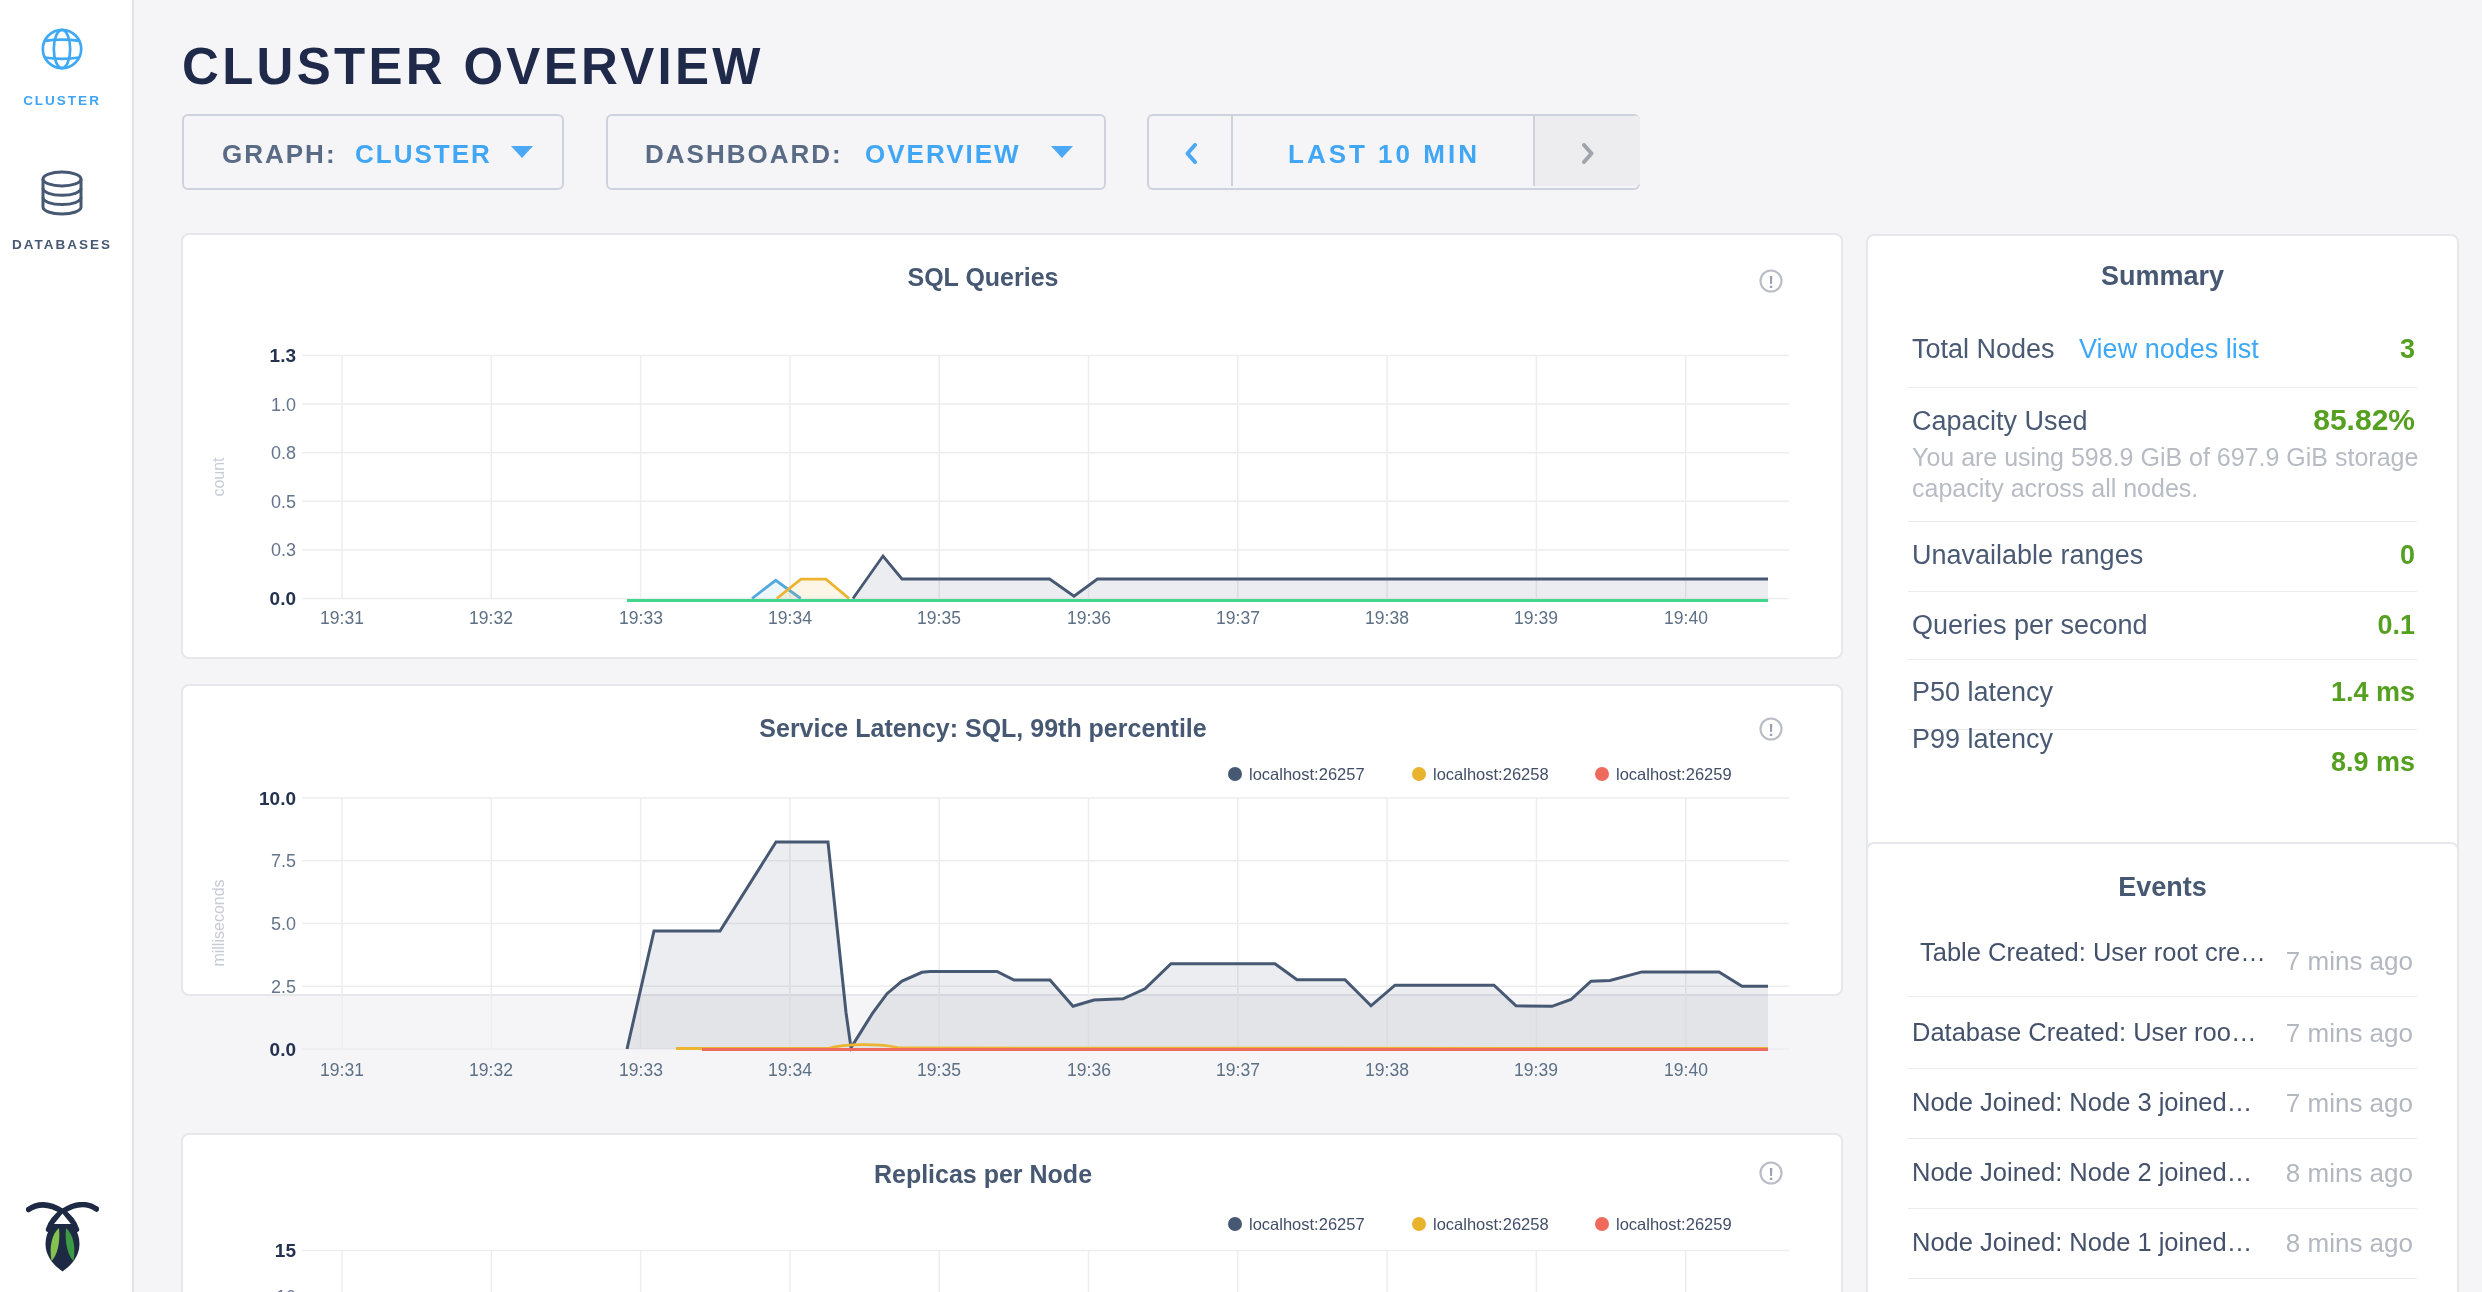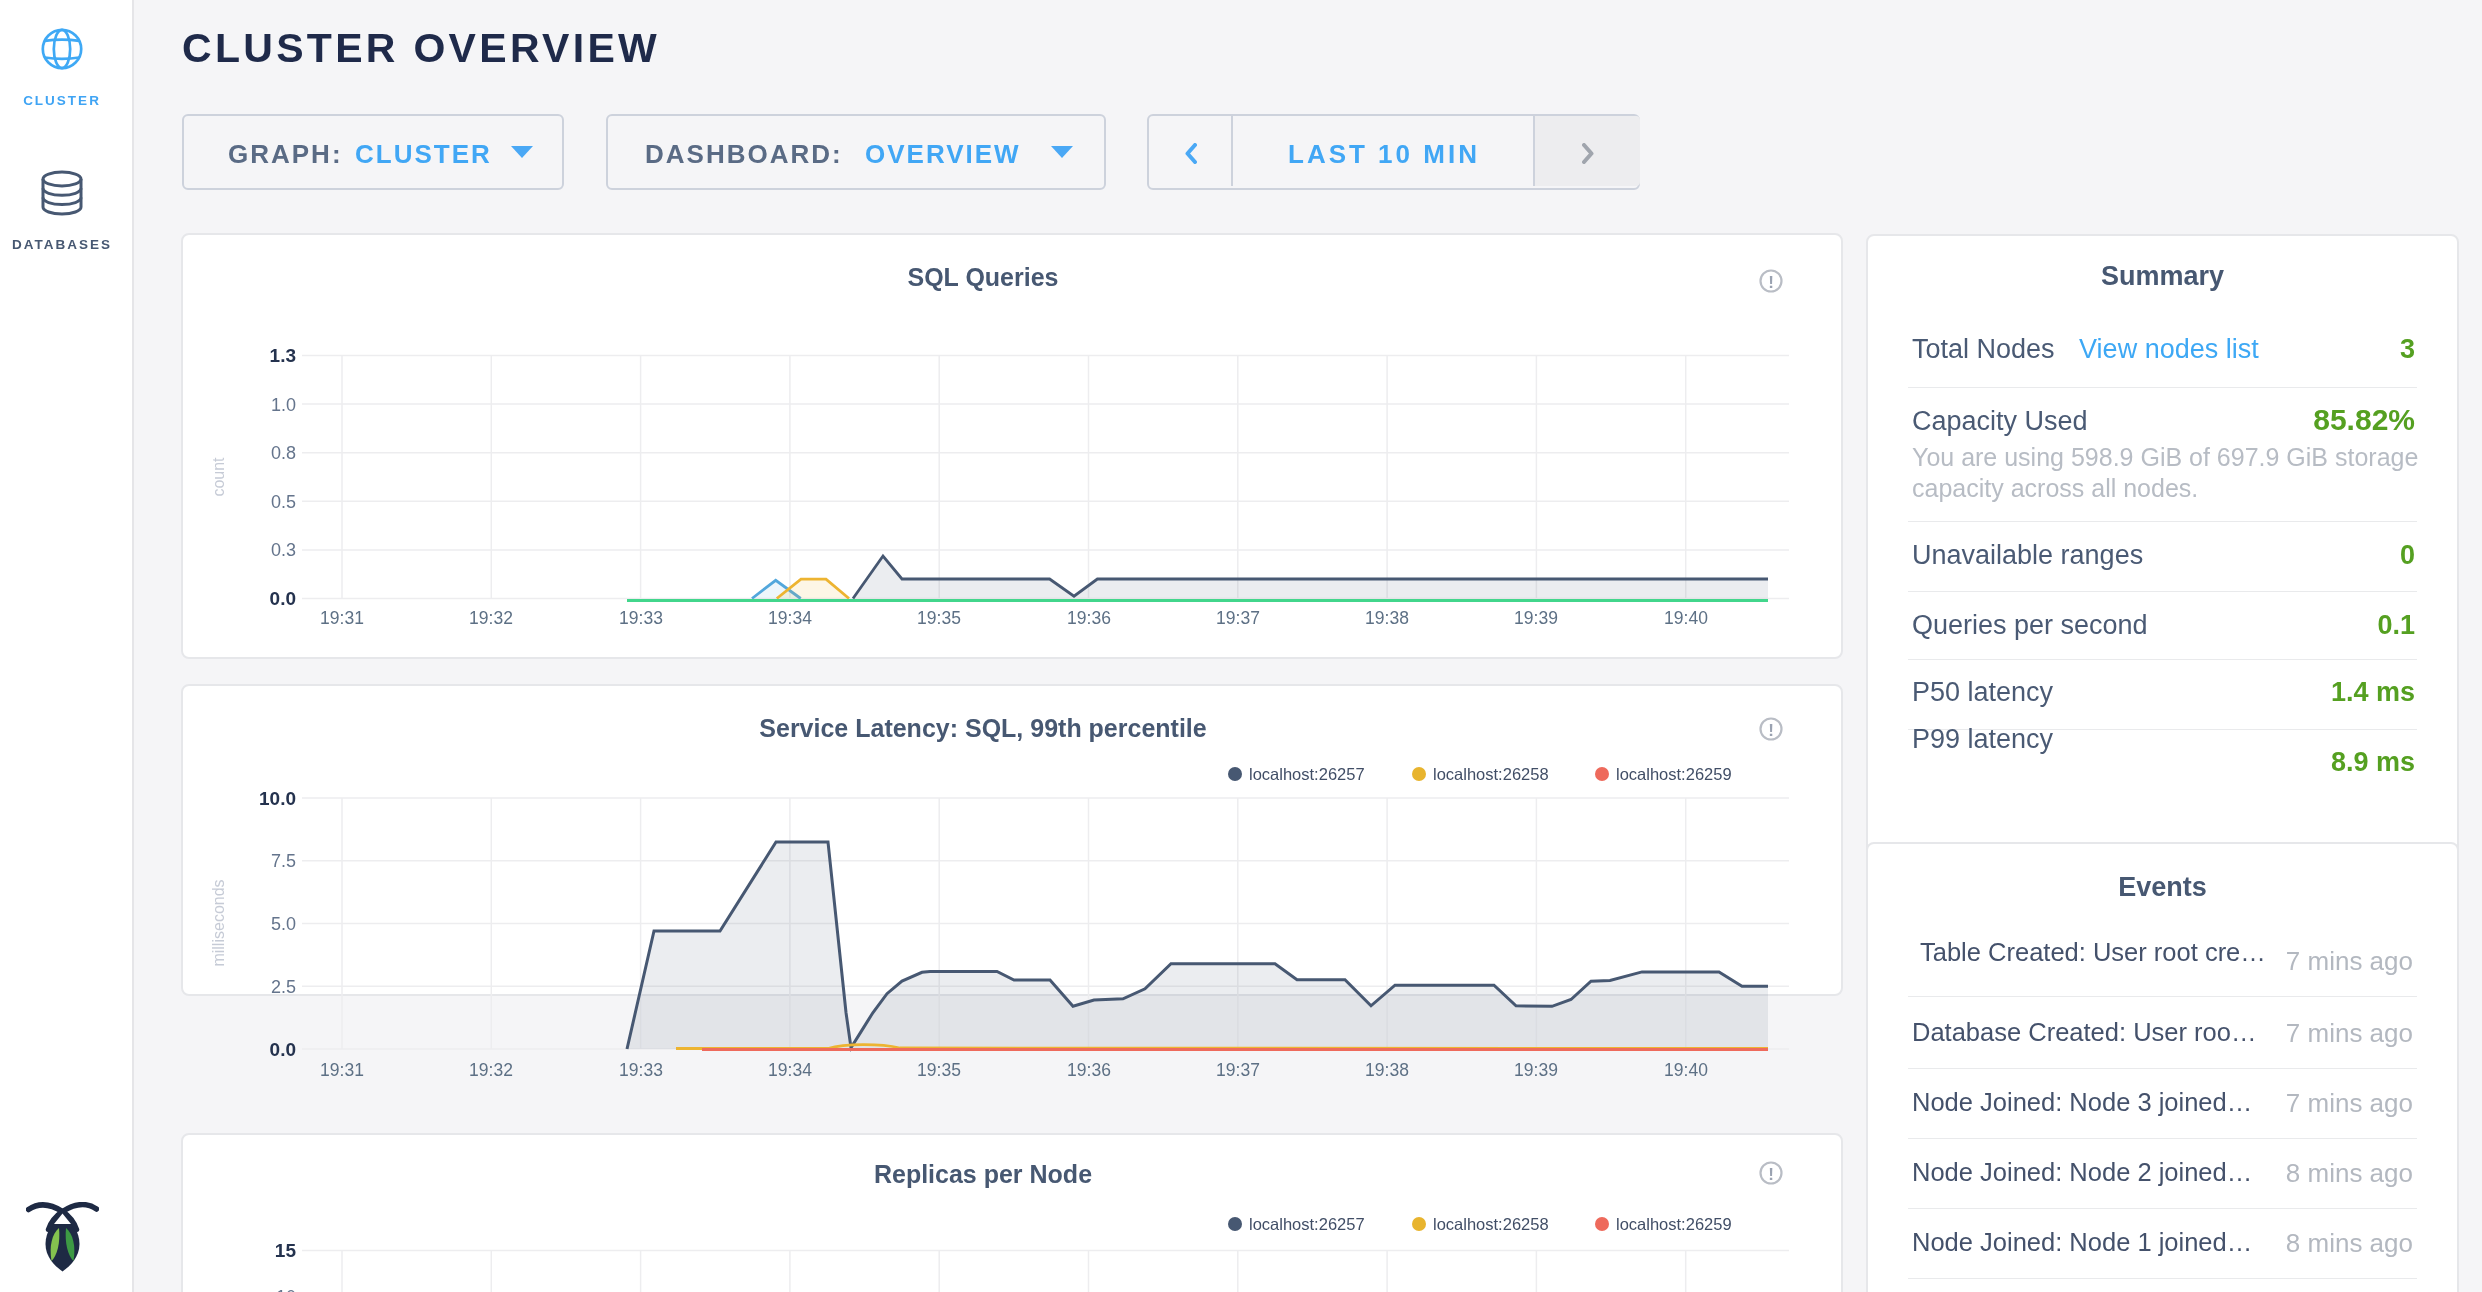--- a/index.html
+++ b/index.html
@@ -1,21 +1,21 @@
 <!DOCTYPE html>
 <html><head>
 <meta charset="utf-8">
 <style>
   * { margin:0; padding:0; box-sizing:border-box; }
   html,body { width:2482px; height:1292px; overflow:hidden; }
   body { font-family:"Liberation Sans", sans-serif; background:#f5f5f7; position:relative; }
   .sidebar { position:absolute; left:0; top:0; width:134px; height:1292px; background:#ffffff; border-right:2px solid #e5e5e8; }
   .navlab { position:absolute; width:124px; text-align:center; font-size:13.5px; font-weight:700; letter-spacing:2px; }
   .abs { position:absolute; }
-  h1 { position:absolute; left:182px; top:25px; font-size:41px; font-weight:700; letter-spacing:3.3px; color:#1f2a4a; }
+  h1 { position:absolute; left:182px; top:37px; font-size:51px; font-weight:700; letter-spacing:3.3px; color:#1f2a4a; }
   .ctl { position:absolute; top:114px; height:76px; border:2px solid #cdd2dc; border-radius:6px; font-size:26px; font-weight:600; letter-spacing:2px; color:#5a6b85; }
   .ctl .val { color:#41a7f5; }
   .card { position:absolute; background:#ffffff; border:2px solid #e6e7ea; border-radius:8px; }
   .ct { position:absolute; left:0; width:1600px; text-align:center; font-size:25px; font-weight:700; color:#475872; }
   .panel-title { position:absolute; left:0; width:100%; text-align:center; font-size:27px; font-weight:700; color:#475872; }
   .srow-label { position:absolute; left:44px; font-size:27px; color:#4a5a74; }
   .srow-val { position:absolute; right:42px; font-size:27px; font-weight:700; color:#55a021; text-align:right; }
   .sep { position:absolute; left:40px; right:40px; height:1px; background:#e9eaec; }
   .evt { position:absolute; left:44px; font-size:25.5px; color:#44516b; white-space:nowrap; }
   .evt-t { position:absolute; right:44px; font-size:26px; color:#b3b8c0; }
@@ -47,21 +47,21 @@
     <path d="M70.5,7 C61,0.5 49,1.5 36.5,9.5 C30,14 25,20 22.5,27.5" fill="none" stroke="#1e2a44" stroke-width="5.5" stroke-linecap="round"></path>
     <path d="M36.5,11.5 L28,22 L45,22 Z" fill="#ffffff"></path>
     <path d="M33,26 C26,32 23,44 25.5,59 C31,54 34.5,41 33,26 Z" fill="#84c24f"></path>
     <path d="M40,26 C47,32 50,44 47.5,59 C42,54 38.5,41 40,26 Z" fill="#3d9a44"></path>
   </svg>
 </div>
 
 <h1>CLUSTER OVERVIEW</h1>
 
 <div class="ctl" style="left:182px; width:382px;">
-  <span class="abs" style="left:38px; top:23px;margin-left:6px;">GRAPH:</span>
+  <span class="abs" style="left:38px; top:23px;">GRAPH:</span>
   <span class="val abs" style="left:171px; top:23px;">CLUSTER</span>
   <svg class="abs" style="left:327px; top:30px;" width="22" height="12" viewBox="0 0 22 12">
       <path d="M0,0 H22 L11,12 Z" fill="#4aa8f5"></path>
     </svg>
 </div>
 <div class="ctl" style="left:606px; width:500px;">
   <span class="abs" style="left:37px; top:23px;">DASHBOARD:</span>
   <span class="val abs" style="left:257px; top:23px;">OVERVIEW</span>
   <svg class="abs" style="left:443px; top:30px;" width="22" height="12" viewBox="0 0 22 12">
       <path d="M0,0 H22 L11,12 Z" fill="#4aa8f5"></path>

